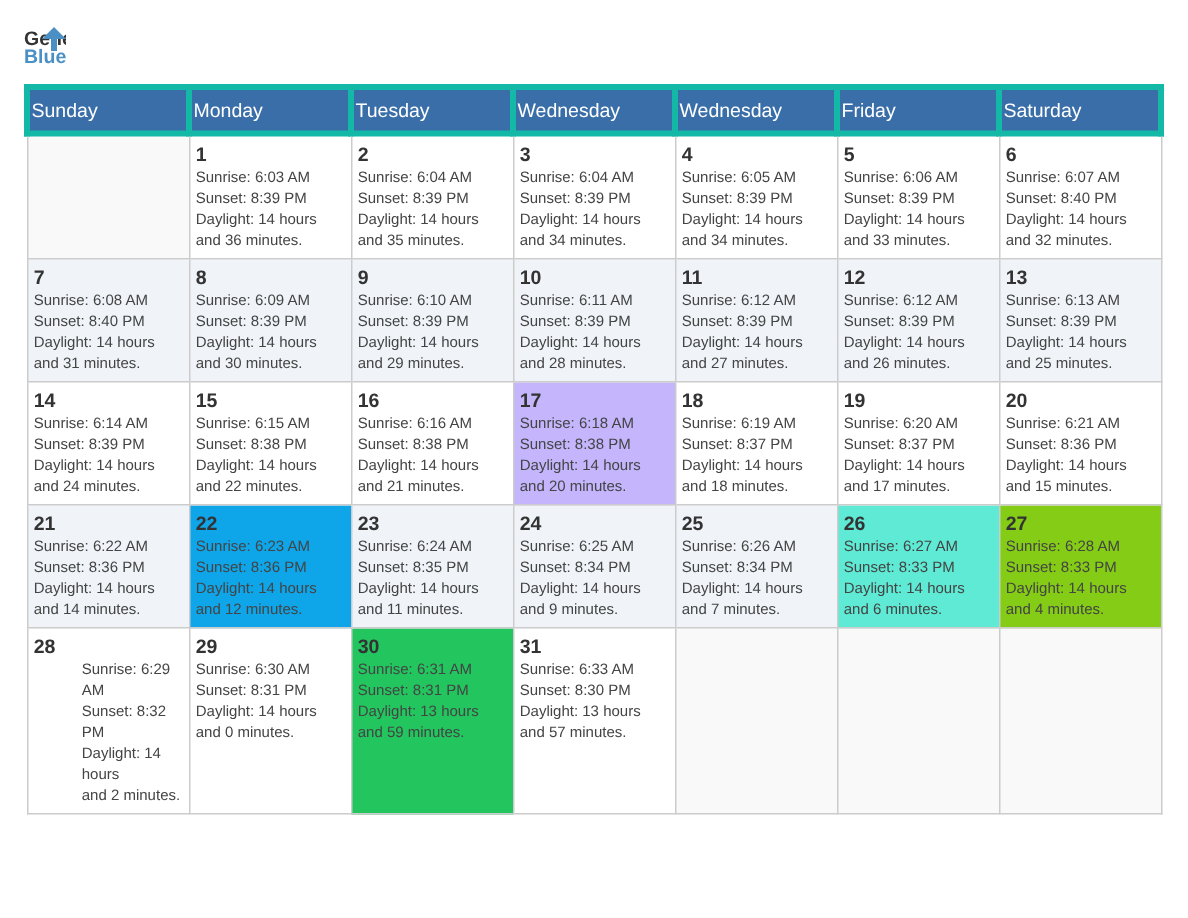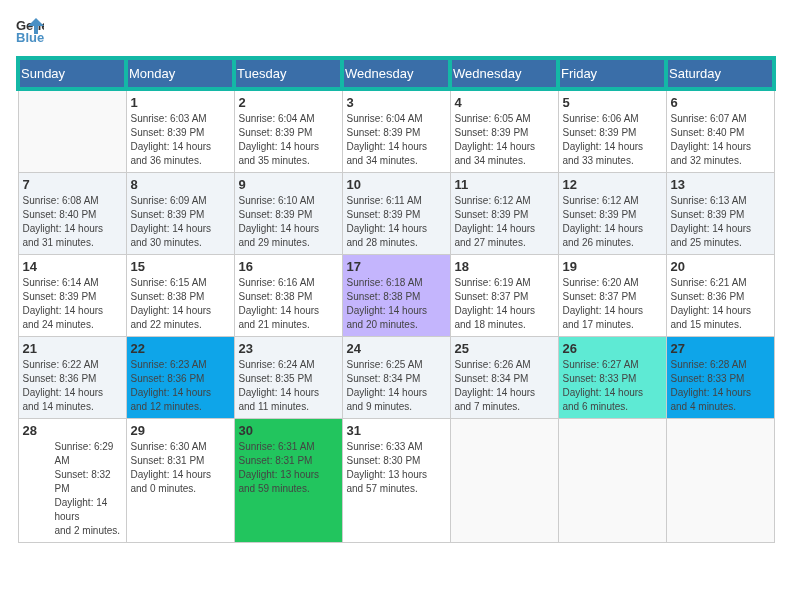--- a/index.html
+++ b/index.html
@@ -298,21 +298,21 @@
 Daylight: 14 hours
 and 7 minutes.</div>
         </td>
         <td style="background: #5eead4;">
           <span class="day-num">26</span>
           <div class="day-info" style="white-space: pre-line;">Sunrise: 6:27 AM
 Sunset: 8:33 PM
 Daylight: 14 hours
 and 6 minutes.</div>
         </td>
-        <td style="background: #0ea5e9;">
+        <td style="background: #84cc16;">
           <span class="day-num">27</span>
           <div class="day-info" style="white-space: pre-line;">Sunrise: 6:28 AM
 Sunset: 8:33 PM
 Daylight: 14 hours
 and 4 minutes.</div>
         </td>
       </tr>
       <tr>
         <td style="background: rgb(255, 255, 255);">
           <span class="day-num">28</span>

